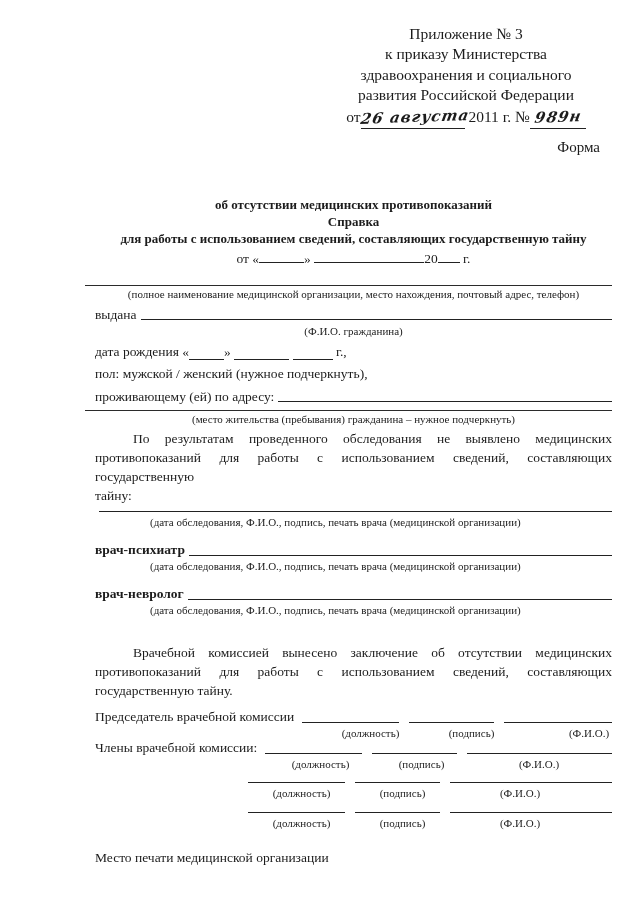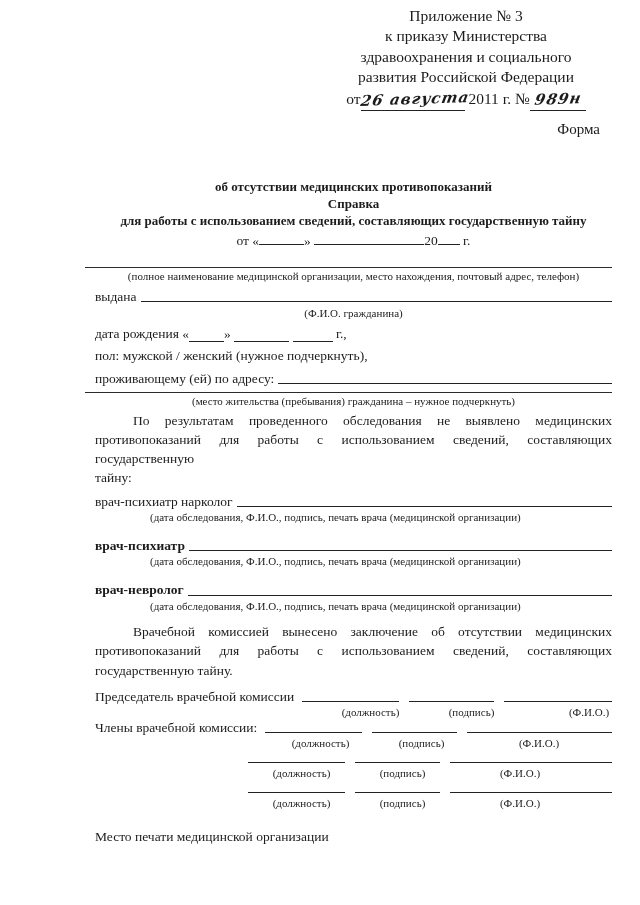--- a/index.html
+++ b/index.html
@@ -1,19 +1,19 @@
 <!DOCTYPE html>
 <html><head>
 <meta charset="utf-8">
 <style>
   html,body{margin:0;padding:0;background:#ffffff;}
   body{width:640px;height:905px;overflow:hidden;
        font-family:"Liberation Serif", serif;color:#1c1c1c;}
   .sheet{box-sizing:border-box;width:640px;height:905px;
-         padding:6px 28px 0 95px;background:#fff;}
+         padding:24px 28px 0 95px;background:#fff;}
 
   
   .hdr{margin-left:auto;width:292px;text-align:center;
        font-size:15.5px;line-height:1.32;}
   .order-line{white-space:nowrap;margin-top:1px;}
   .hand{display:inline-block;font-family:"DejaVu Serif", serif;
         font-style:italic;font-weight:bold;font-size:15px;
         transform:skewX(-12deg) rotate(-2deg);letter-spacing:1px;}
   .hand-blank{display:inline-block;border-bottom:1px solid #222;
         text-align:center;vertical-align:baseline;}
@@ -40,21 +40,21 @@
   .fill{flex:1;height:0;border-bottom:1px solid #222;margin-bottom:3px;
         margin-left:4px;}
 
   
   .para{margin-top:3px;font-size:13.5px;line-height:1.42;}
   .jline{text-align:justify;text-align-last:justify;}
   .jline.last{text-align:left;text-align-last:left;}
   .indent{text-indent:38px;}
 
   .doc-cap{font-size:11px;margin-left:55px;margin-top:1px;line-height:1.15;}
-  .mt12{margin-top:12px;} .mt13{margin-top:13px;font-weight:bold;} .mt10{margin-top:10px;}
+  .mt12{margin-top:12px;} .mt13{margin-top:13px;font-weight:bold;} .mt10{margin-top:26px;}
   .mt8{margin-top:8px;}
 
   
   .sigrow{display:flex;align-items:flex-end;font-size:13.5px;
           line-height:1.3;}
   .sigrow .label{white-space:nowrap;padding-right:8px;}
   .sigcol{height:0;border-bottom:1px solid #222;margin-bottom:3px;}
   .c1{flex:0 0 97px;margin-right:10px;} .c2{flex:0 0 85px;margin-right:10px;}
   .c3{flex:1;}
   .caps{display:flex;font-size:11px;margin-top:1px;line-height:1.15;}
@@ -116,21 +116,20 @@
   <div class="rule"></div>
   <div class="cap">(место жительства (пребывания) гражданина – нужное подчеркнуть)</div>
 
   <div class="para">
     <div class="jline indent">По результатам проведенного обследования не выявлено медицинских</div>
     <div class="jline">противопоказаний для работы с использованием сведений, составляющих государственную</div>
     <div class="jline last">тайну:</div>
   </div>
 
   <div class="row">
-    <span class="label">врач-психиатр нарколог</span>
     <span class="fill"></span>
   </div>
   <div class="doc-cap">(дата обследования, Ф.И.О., подпись, печать врача (медицинской организации)</div>
 
   <div class="row mt13">
     <span class="label">врач-психиатр</span>
     <span class="fill"></span>
   </div>
   <div class="doc-cap">(дата обследования, Ф.И.О., подпись, печать врача (медицинской организации)</div>
 

